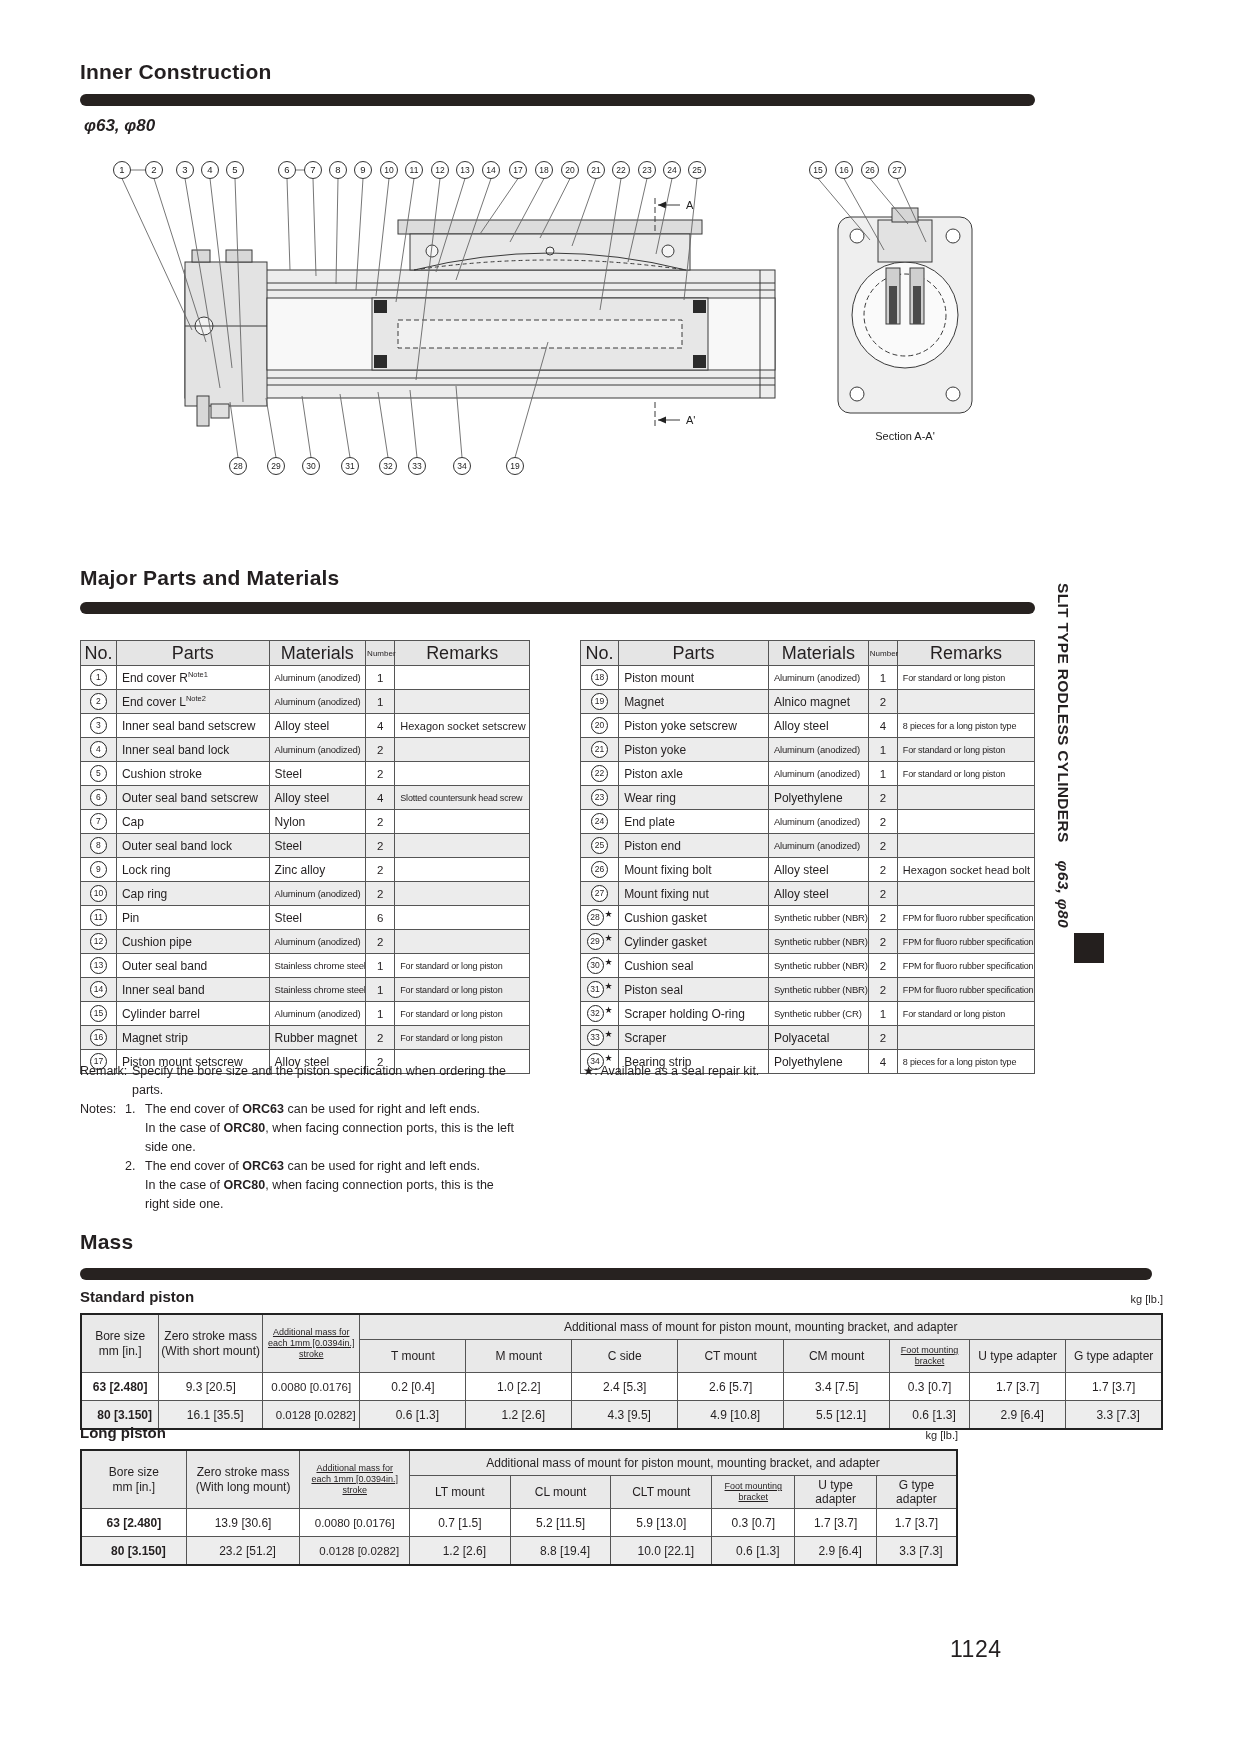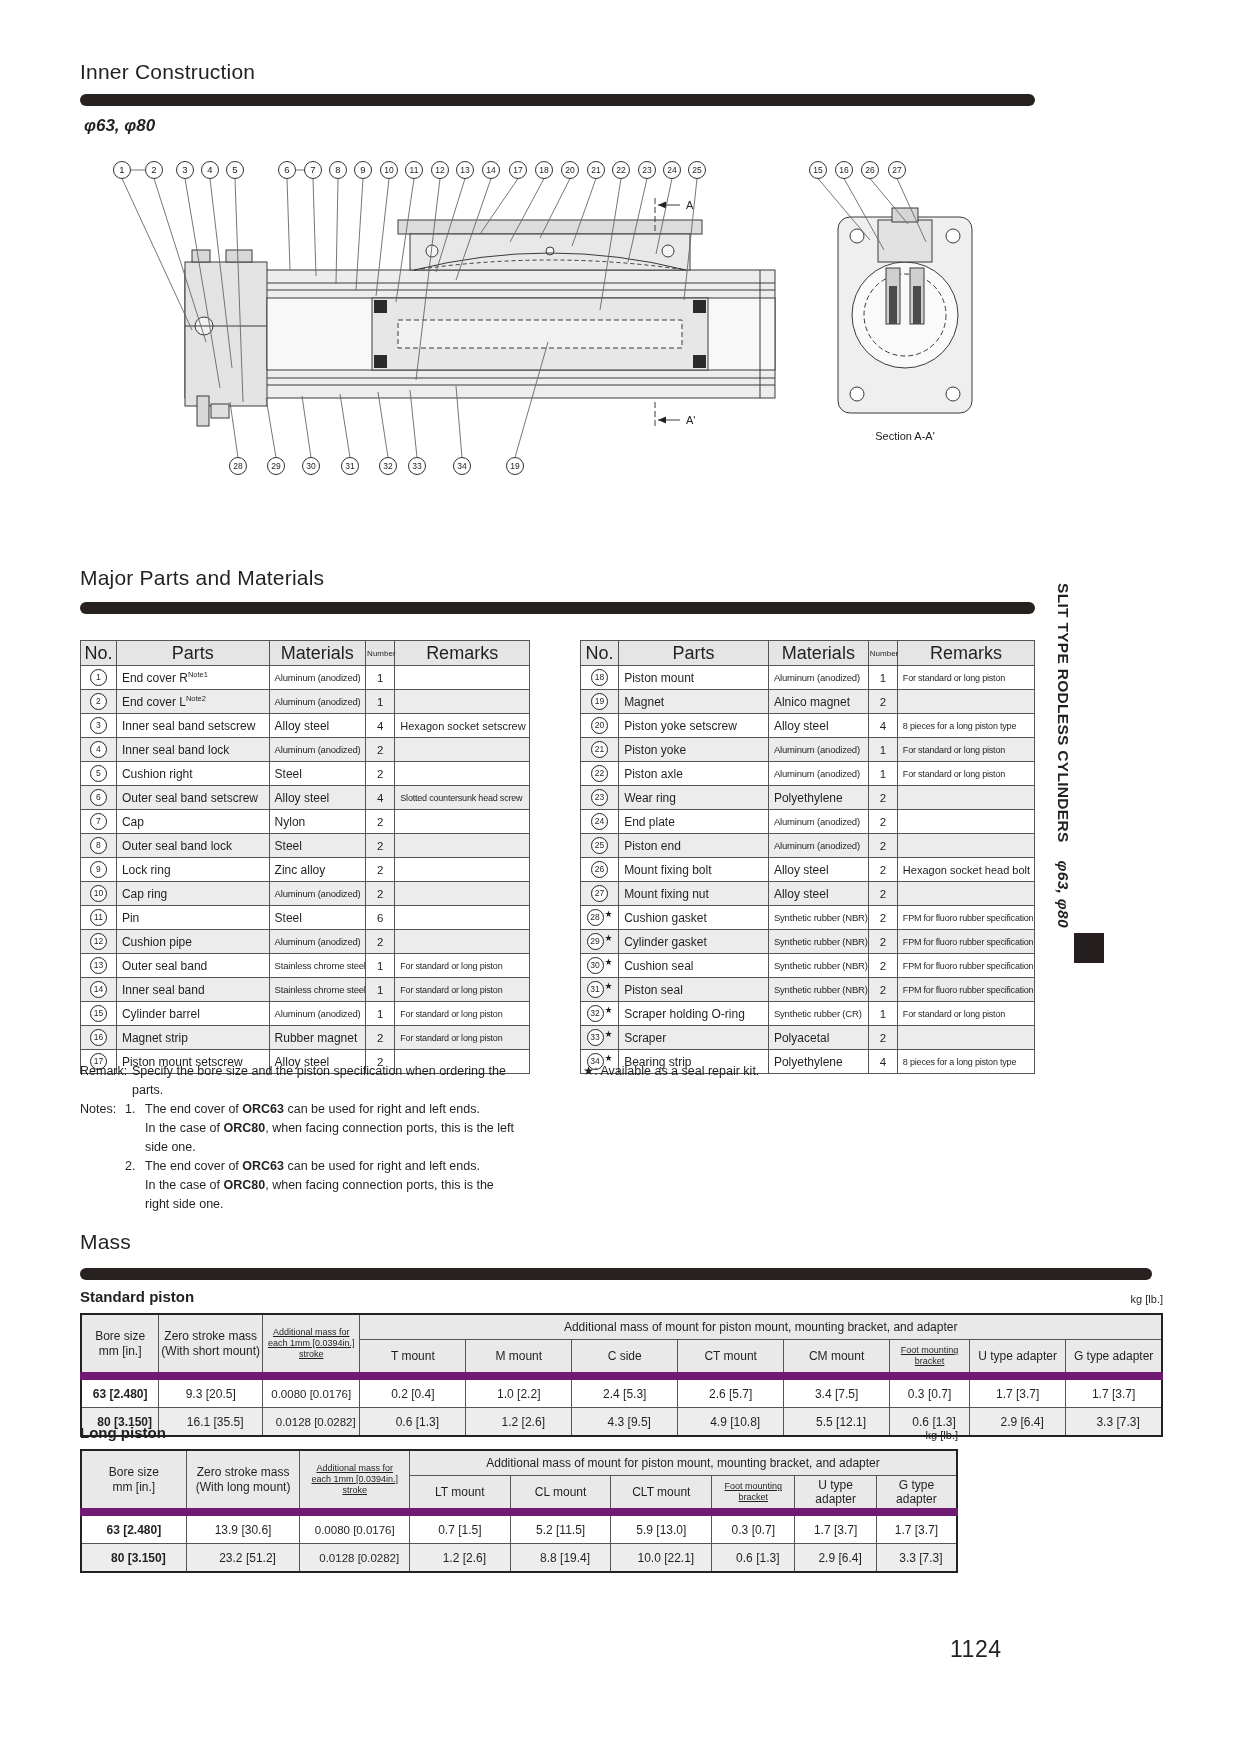--- a/index.html
+++ b/index.html
@@ -1,19 +1,19 @@
 <!DOCTYPE html>
 <html><head>
 <meta charset="utf-8">
 <style>
   html,body{margin:0;padding:0;background:#fff;}
   .page{position:relative;width:1240px;height:1754px;background:#ffffff;
         font-family:"Liberation Sans",sans-serif;color:#231f20;overflow:hidden;}
 
-  .h1{position:absolute;font-size:21px;font-weight:normal;letter-spacing:.2px;}
+  .h1{position:absolute;font-size:21px;font-weight:bold;letter-spacing:.2px;}
   .h2{position:absolute;font-size:15px;font-weight:bold;}
   .bar{position:absolute;height:12px;background:#272220;border-radius:7px;}
   .bore-label{position:absolute;font-size:17px;font-weight:bold;font-style:italic;}
   .unit-label{position:absolute;font-size:11px;text-align:right;}
 
   
   .parts-table{position:absolute;border-collapse:collapse;table-layout:fixed;
                border:1.5px solid #222;font-size:12px;}
   .parts-table th{background:#e5e5e5;font-weight:normal;border:1px solid #555;
                   height:24px;padding:0 3px;font-size:18px;}
@@ -46,21 +46,21 @@
   .mass-table th{background:#e9e9e9;font-weight:normal;border:1px solid #555;
                  padding:1px 2px;font-size:12px;line-height:1.2;}
   .mass-table thead tr:first-child th{height:22px;}
   .mass-table thead tr:last-child th{height:30px;}
   .mass-table th.small-h{font-size:9px;line-height:1.2;text-decoration:underline;}
   .mass-table td{border:1px solid #555;text-align:center;height:27px;padding:0 3px;
                  background:#fff;overflow:hidden;white-space:nowrap;}
   .mass-table tr.alt td{background:#ededed;padding-left:12px;}
   .mass-table td.bore{font-weight:bold;}
   .mass-table td.addm{font-size:11.5px;}
-  .mass-table tbody tr:first-child td{border-top:8px solid #701a75;}
+  .mass-table tbody tr:first-child td{border-top:1px solid #701a75;}
 
   
   #diagram{position:absolute;left:80px;top:150px;}
   #diagram text{font-family:"Liberation Sans",sans-serif;fill:#222;}
   .dlabel{font-size:11px;}
 
   
   .side-text{position:absolute;left:1072px;top:583px;width:362px;height:20px;
              transform:rotate(90deg);transform-origin:0 0;
              font-size:15.5px;font-weight:bold;letter-spacing:.3px;white-space:nowrap;}
@@ -361,21 +361,21 @@
         </tr>
         <tr class="alt">
           <td class="c-no"><span class="circ">4</span></td>
           <td class="c-part"><span>Inner seal band lock</span></td>
           <td class="c-mat sm">Aluminum (anodized)</td>
           <td class="c-qty">2</td>
           <td class="c-rem"></td>
         </tr>
         <tr>
           <td class="c-no"><span class="circ">5</span></td>
-          <td class="c-part"><span>Cushion right</span></td>
+          <td class="c-part"><span>Cushion stroke</span></td>
           <td class="c-mat">Steel</td>
           <td class="c-qty">2</td>
           <td class="c-rem"></td>
         </tr>
         <tr class="alt">
           <td class="c-no"><span class="circ">6</span></td>
           <td class="c-part"><span>Outer seal band setscrew</span></td>
           <td class="c-mat">Alloy steel</td>
           <td class="c-qty">4</td>
           <td class="c-rem sm">Slotted countersunk head screw</td>

